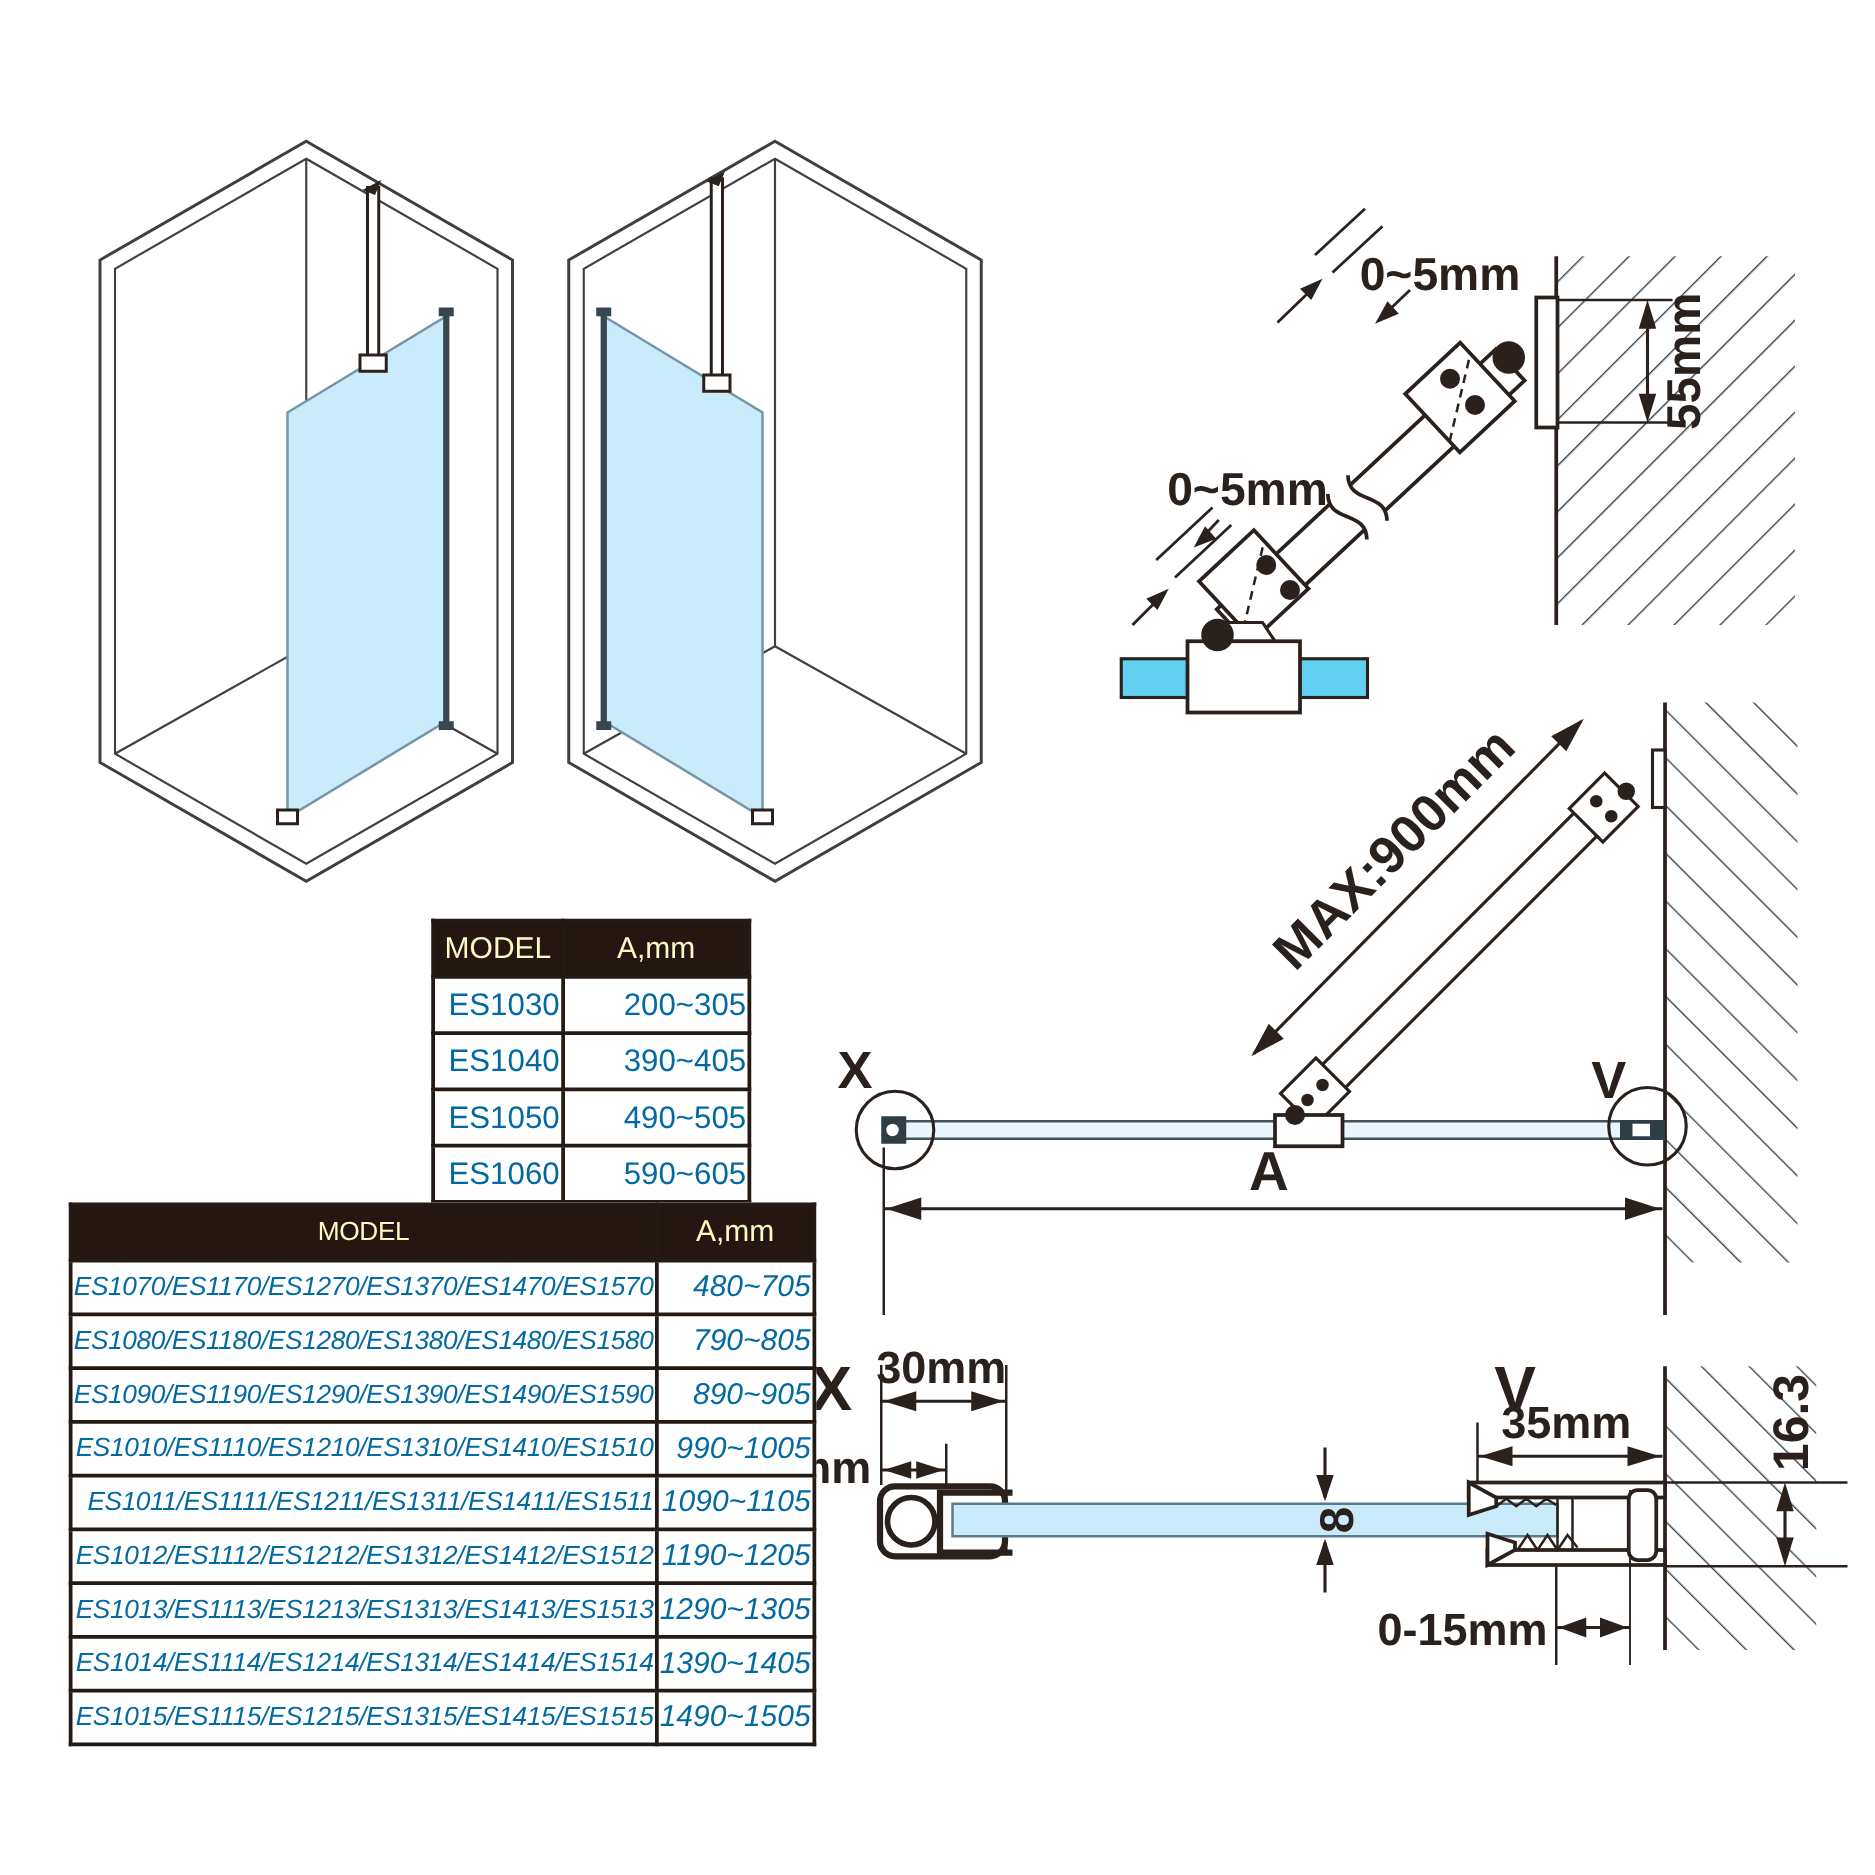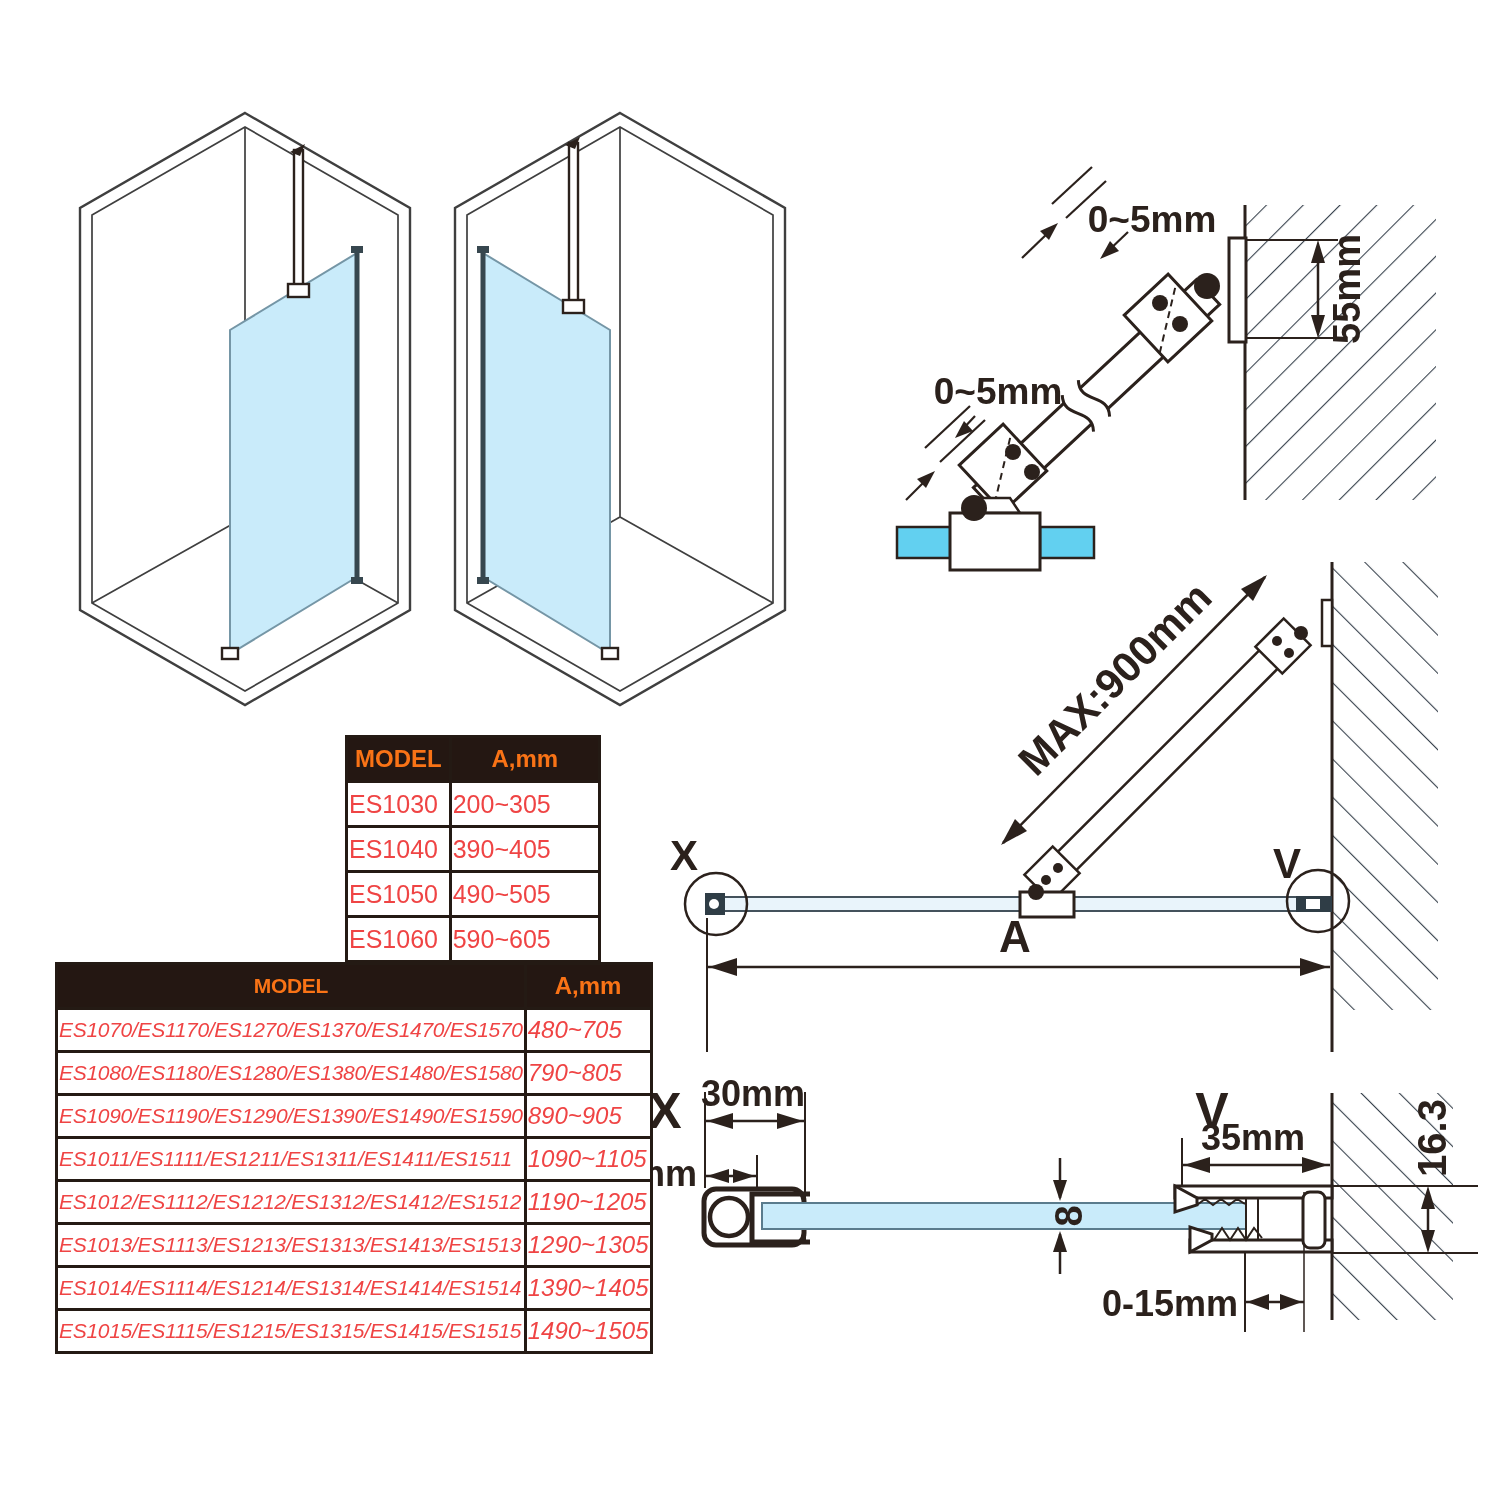--- a/index.html
+++ b/index.html
@@ -12,23 +12,23 @@
   svg{position:absolute;left:0;top:0;}
   .ln{stroke:var(--ink);fill:none;}
   .thin{stroke:#3f3f3f;fill:none;}
   .fw{fill:#ffffff;stroke:var(--ink);}
   .blk{fill:var(--ink);stroke:none;}
   .glass-fill{fill:var(--glass);}
   .glass-cyan{fill:var(--glass_cyan);}
   .lbl{fill:var(--ink);font-family:"Liberation Sans","DejaVu Sans",sans-serif;font-weight:bold;}
   .spec-table{position:absolute;border-collapse:collapse;background:#fff;
               font-family:"Liberation Sans","DejaVu Sans",sans-serif;}
-  .spec-table th{background:var(--table_header_bg);color:#f97316;font-weight:bold;
+  .spec-table th{background:var(--table_header_bg);color:#fef9c3;font-weight:normal;
                  border:3px solid var(--table_border);}
-  .spec-table td{border:3px solid var(--table_border);text-align:left;color:#ef4444;}
+  .spec-table td{border:3px solid var(--table_border);text-align:right;color:#0369a1;}
   #small-table{left:345px;top:735px;width:256px;}
   #small-table th{height:40px;font-size:24px;}
   #small-table td{height:40px;font-size:25px;}
   #small-table .c-model{width:41%;}
   #large-table{left:55px;top:962px;width:546px;}
   #large-table th{height:40px;font-size:24px;}
   #large-table td{height:38px;font-style:italic;}
   #large-table .c-model{width:73%;font-size:21px;letter-spacing:-0.3px;}
   #large-table .c-val{font-size:24px;}
 </style>
@@ -284,20 +284,24 @@
         </tr>
     <tr>
           <td class="c-model">ES1080/ES1180/ES1280/ES1380/ES1480/ES1580</td>
           <td class="c-val">790~805</td>
         </tr>
     <tr>
           <td class="c-model">ES1090/ES1190/ES1290/ES1390/ES1490/ES1590</td>
           <td class="c-val">890~905</td>
         </tr>
     <tr>
+          <td class="c-model">ES1010/ES1110/ES1210/ES1310/ES1410/ES1510</td>
+          <td class="c-val">990~1005</td>
+        </tr>
+    <tr>
           <td class="c-model">ES1011/ES1111/ES1211/ES1311/ES1411/ES1511</td>
           <td class="c-val">1090~1105</td>
         </tr>
     <tr>
           <td class="c-model">ES1012/ES1112/ES1212/ES1312/ES1412/ES1512</td>
           <td class="c-val">1190~1205</td>
         </tr>
     <tr>
           <td class="c-model">ES1013/ES1113/ES1213/ES1313/ES1413/ES1513</td>
           <td class="c-val">1290~1305</td>

